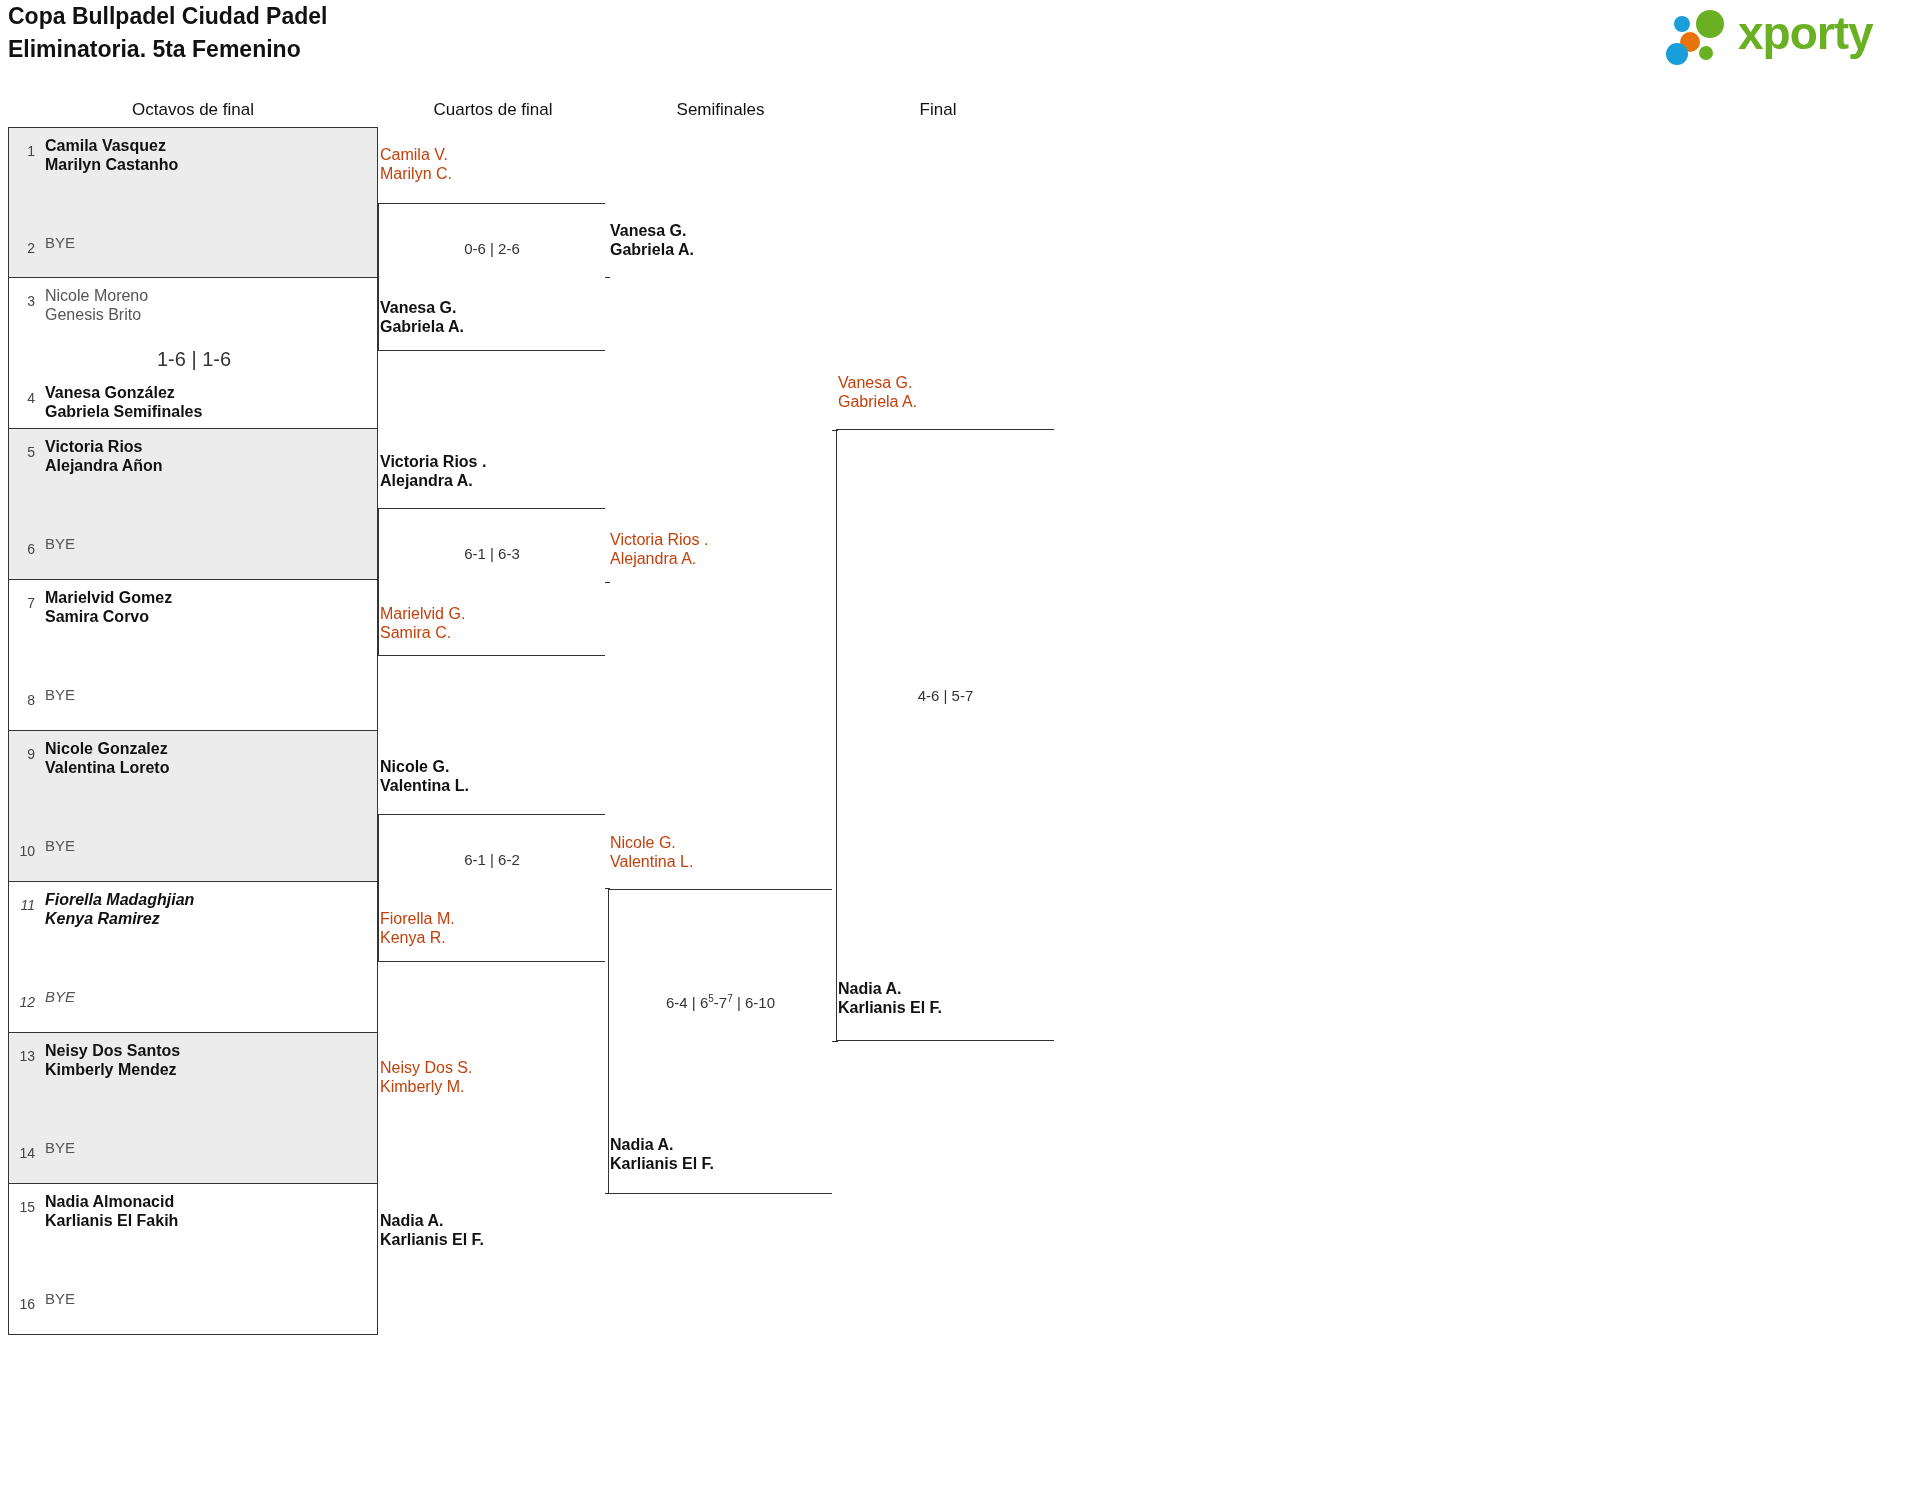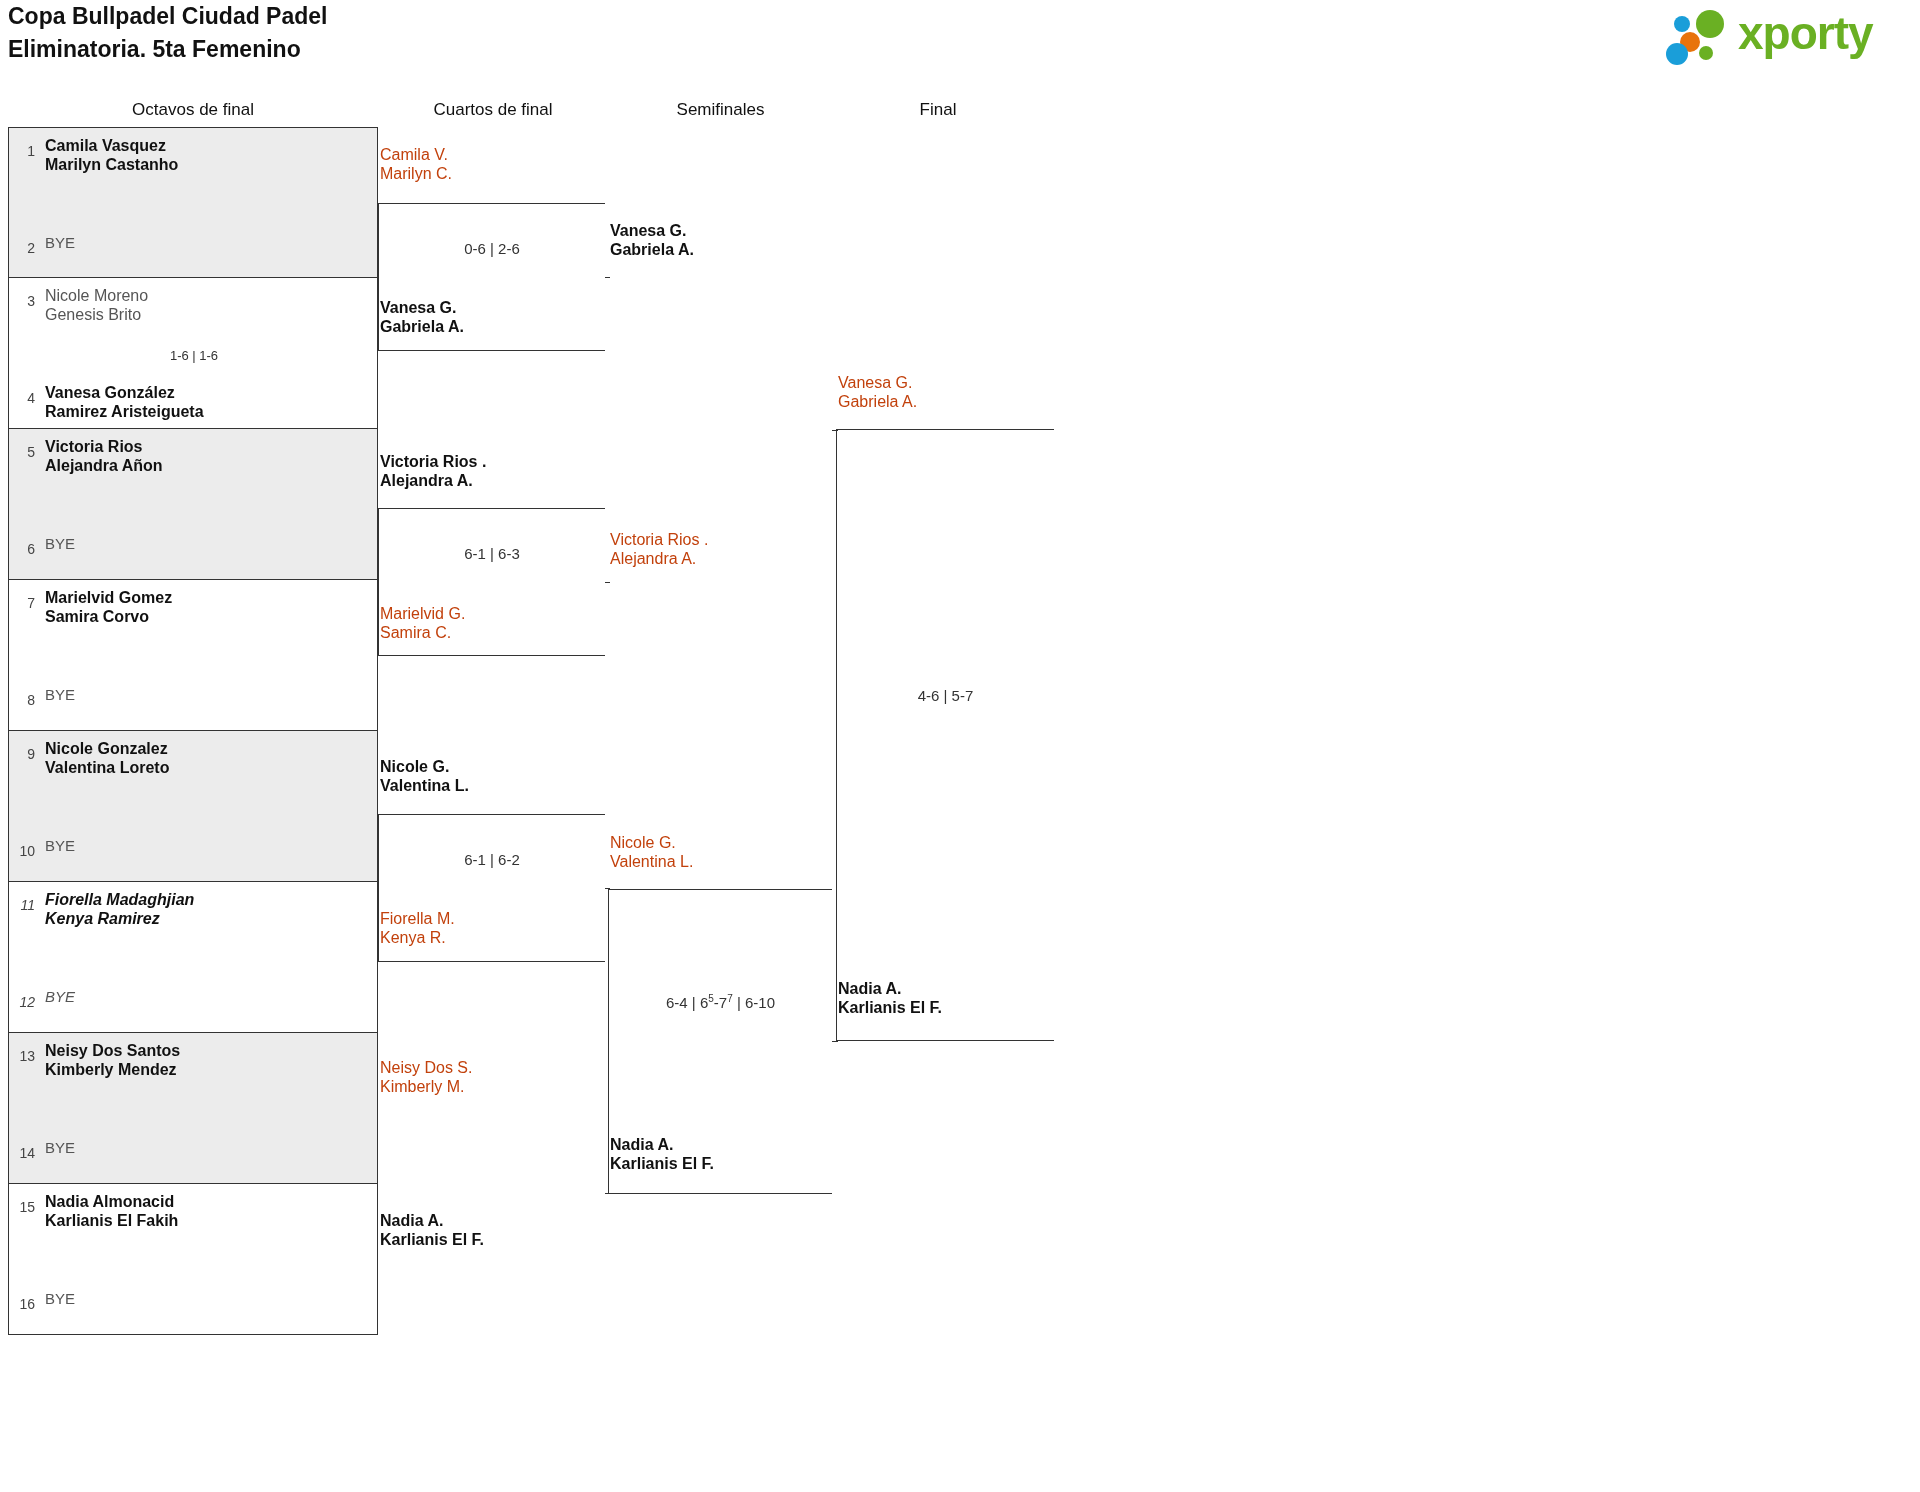--- a/index.html
+++ b/index.html
@@ -123,21 +123,21 @@
   .seed-names.winner { font-weight: bold; color: #111; }
   .seed-names.loser  { font-weight: normal; color: #555; }
   .seed-names.bye    { font-weight: normal; color: #555; font-size: 15px; }
   .nm { display: block; white-space: nowrap; }
 
   
   .r1-score {
     position: absolute;
     width: 370px;
     text-align: center;
-    font-size: 13px;
+    font-size: 20px;
     color: #333;
   }
 
   
   .mbox {
     position: absolute;
     box-sizing: border-box;
     border: 1px solid #333;
     border-right: none;
   }
@@ -221,21 +221,21 @@
       <div class="seed-names loser">
         <span class="nm">Nicole Moreno</span>
         <span class="nm">Genesis Brito</span>
       </div>
     </div>
     <div class="r1-score" style="top:70px;">1-6 | 1-6</div>
     <div class="seed-entry" style="top:105px;">
       <div class="seed-num">4</div>
       <div class="seed-names winner">
         <span class="nm">Vanesa González</span>
-        <span class="nm">Ramirez Aristeigueta</span>
+        <span class="nm">Gabriela Semifinales</span>
       </div>
     </div>
   </div>
 
   <div class="seed-row shaded bottom-edge" style="top:429px; height:151px;">
     <div class="seed-entry" style="top:8px;">
       <div class="seed-num">5</div>
       <div class="seed-names winner">
         <span class="nm">Victoria Rios</span>
         <span class="nm">Alejandra Añon</span>

